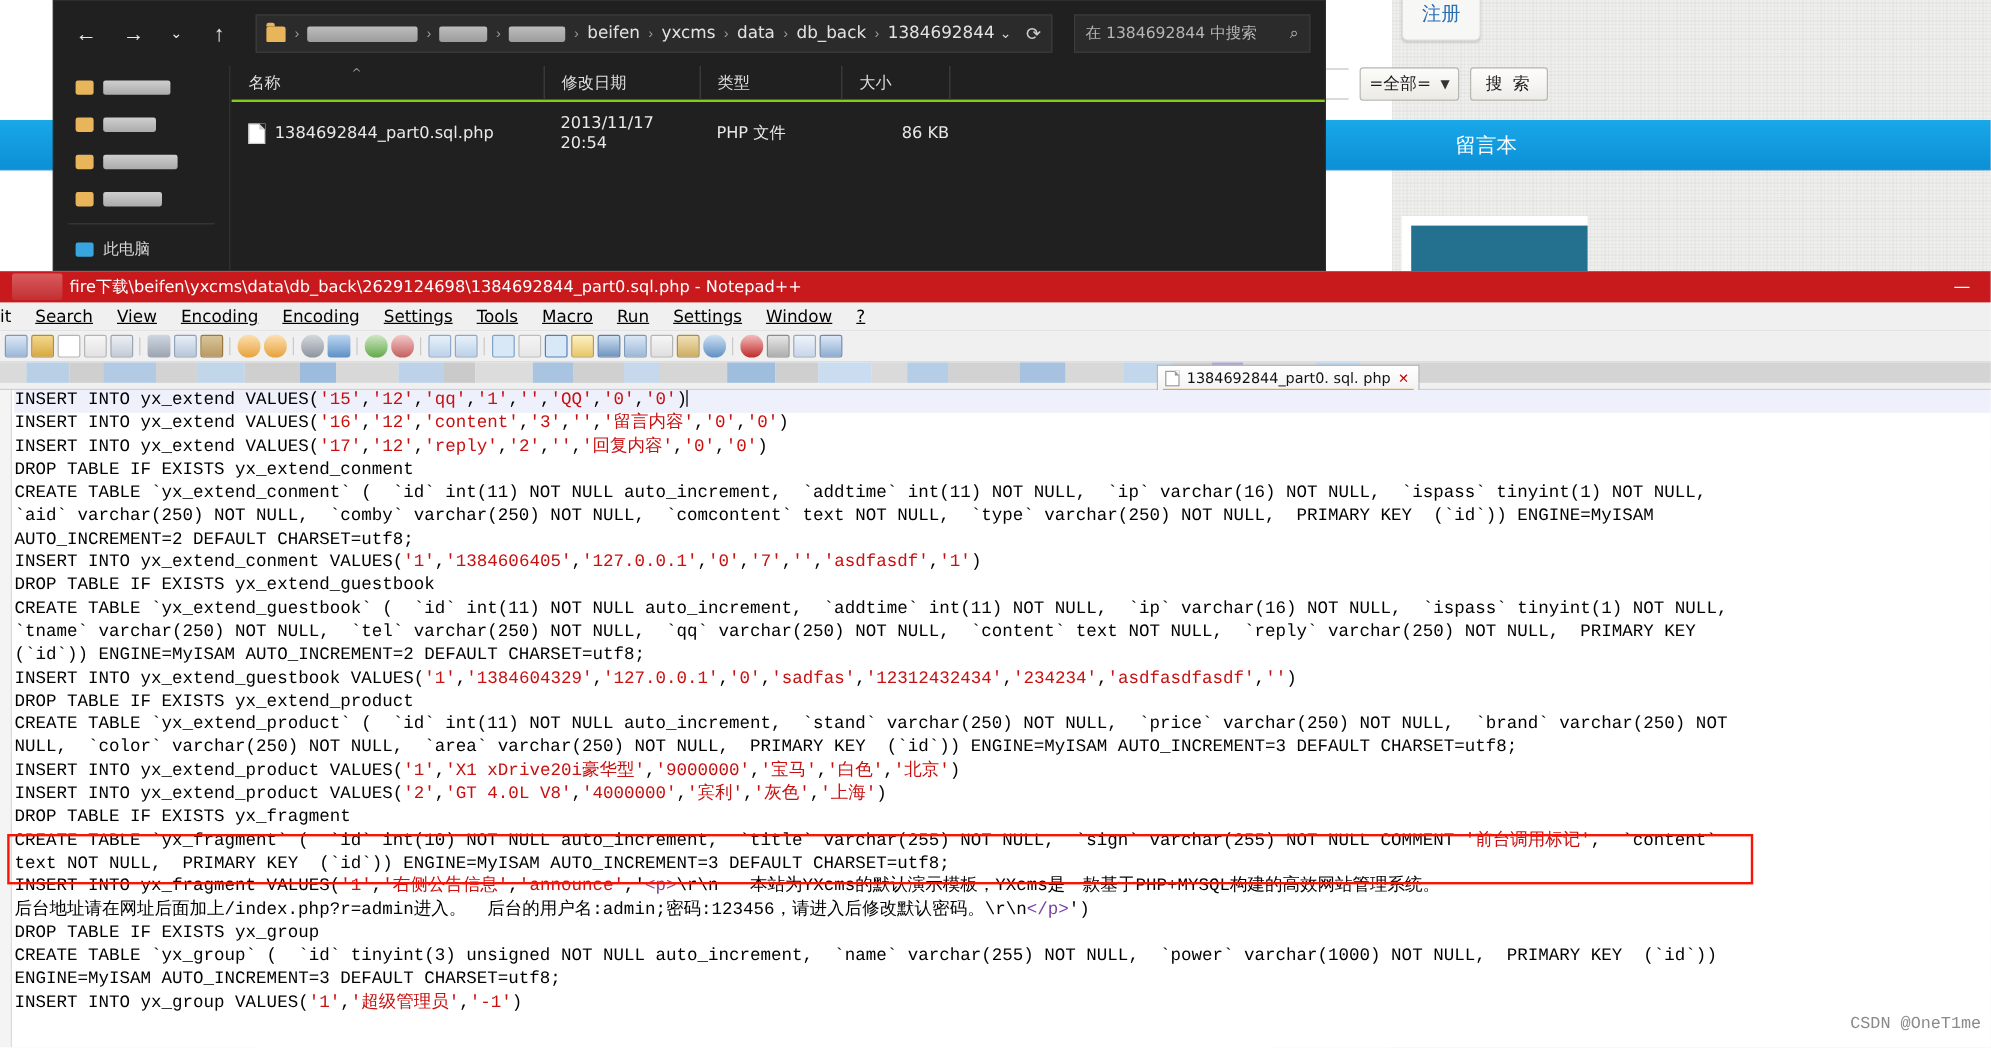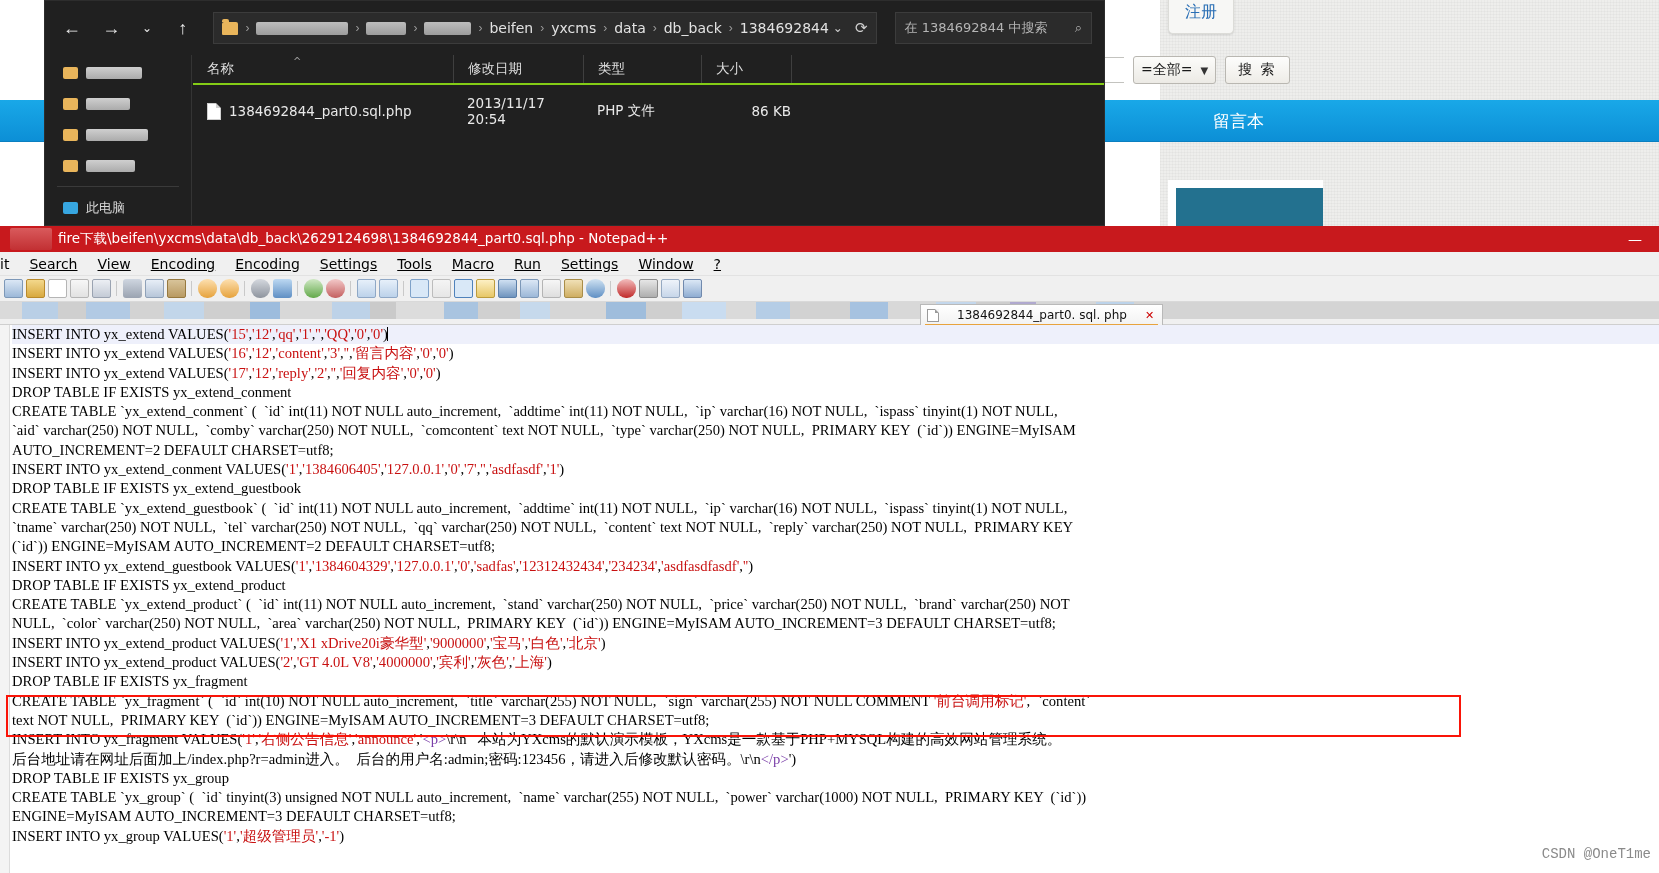--- a/index.html
+++ b/index.html
@@ -203,22 +203,22 @@
   .npp-tabrow {
     height: 23px; background: #f0f0f0; position: relative;
     border-bottom: 1px solid #cfcfcf;
   }
   .npp-tabrow .ruler {
     position: absolute; left: 0; top: 0; right: 0; height: 17px;
     display: flex; align-items: stretch;
   }
   .rk { height: 100%; }
   .npp-tab {
-    position: absolute; left: 920px; top: 2px;
-    height: 21px; display: flex; align-items: center; gap: 18px;
+    position: absolute; left: 964px; top: 2px;
+    height: 21px; display: flex; align-items: center; gap: 6px;
     padding: 0 8px 0 6px;
     background: linear-gradient(#ffffff,#f2f2f2);
     border: 1px solid #b9b9b9; border-bottom: none;
     font-size: 12px; font-family: "DejaVu Sans", sans-serif; color: #111;
   }
   .npp-tab .doc-ico {
     width: 12px; height: 13px; background: #fff; border: 1px solid #9a9a9a; position: relative;
   }
   .npp-tab .doc-ico:after{content:"";position:absolute;right:-1px;top:-1px;border-width:0 4px 4px 0;
     border-style:solid;border-color:#f4f4f4 #f4f4f4 #9a9a9a #9a9a9a;}
@@ -231,21 +231,21 @@
   .editor {
     position: absolute; left: 0; top: 99px; right: 0; bottom: 0;
     background: #ffffff; overflow: hidden;
   }
   .gutter {
     position: absolute; left: 0; top: 0; bottom: 0; width: 10px;
     background: #f4f4f4; border-right: 1px solid #dcdcdc;
   }
   .code {
     position: absolute; left: 12px; top: 0; right: 0; bottom: 0;
-    font-family: Liberation Serif, serif;
+    font-family: Liberation Mono, monospace;
     font-size: 14.6px; line-height: 19.3px; color: #000;
     white-space: pre;
   }
   .code .ln { height: 19.3px; }
   .code .ln.sel { background: #eef0fb; }
   .q { color: #c81010; }
   .tag { color: #7a3ea8; }
   .caret { display:inline-block; width:1px; height:14px; background:#000;
            vertical-align:-2px; margin-left:-1px;}
   .hi-box {

